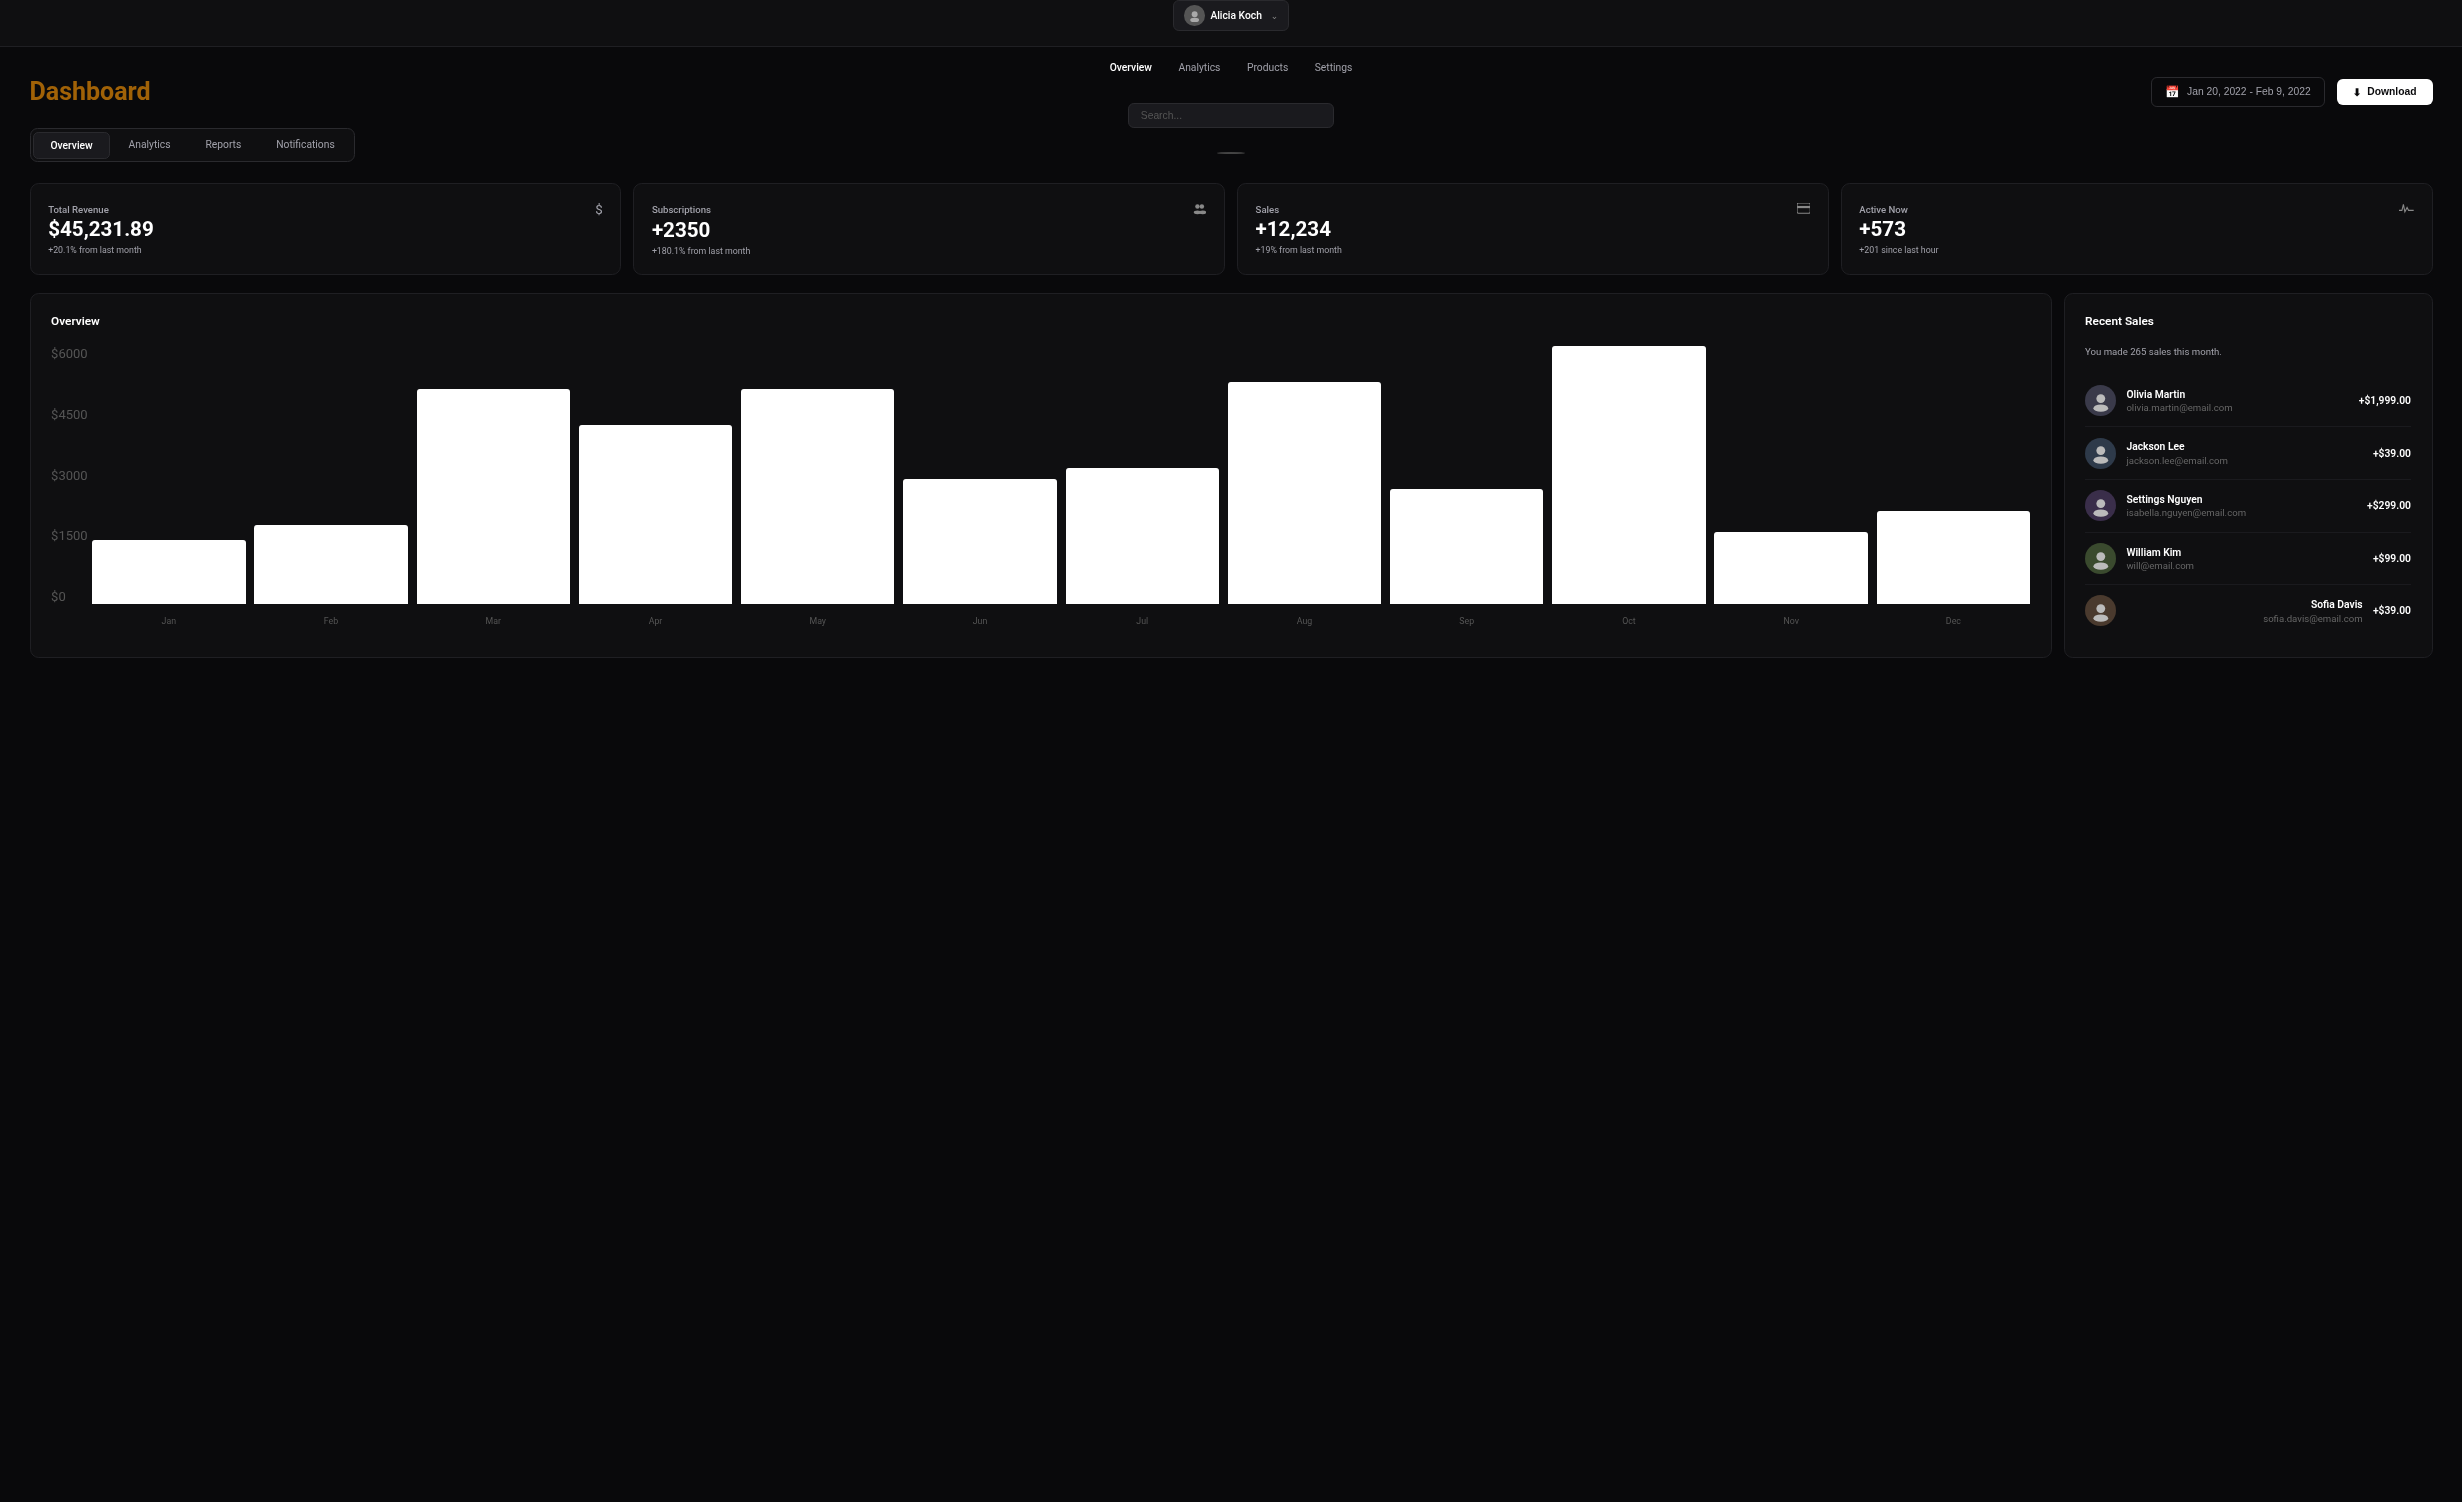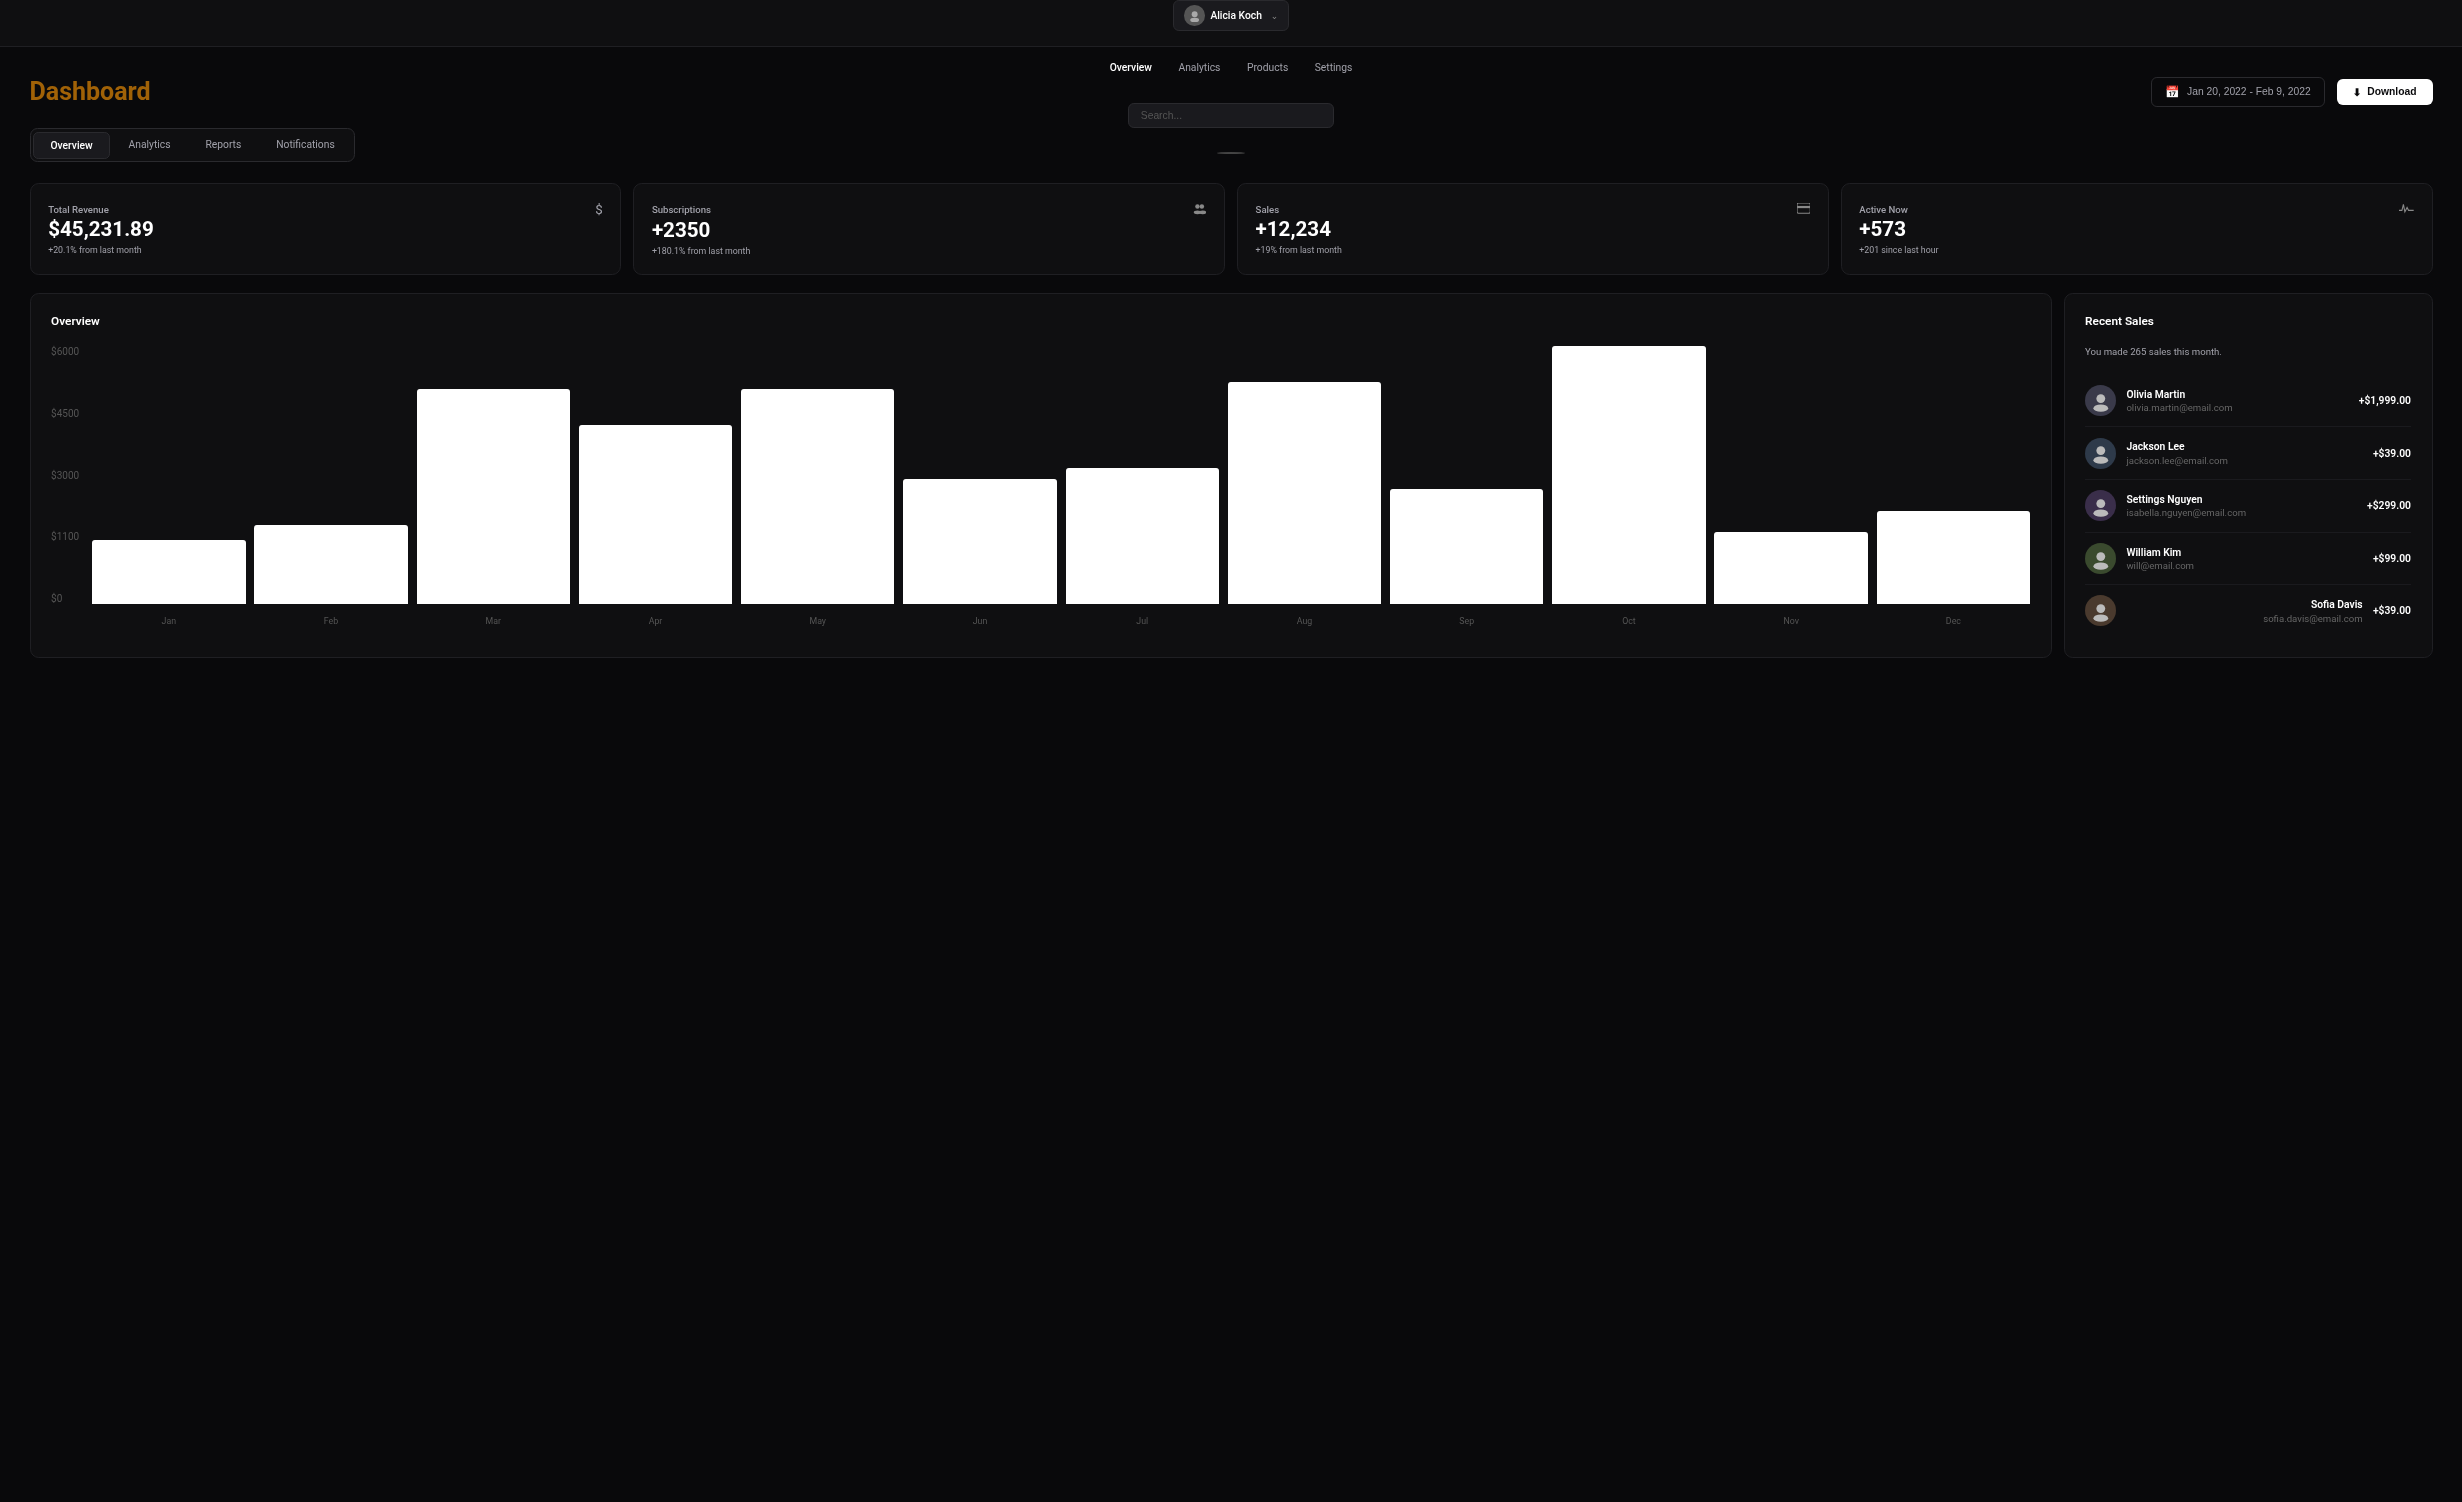--- a/index.html
+++ b/index.html
@@ -230,21 +230,21 @@
       height: 280px;
     }
     .chart-y-labels {
       position: absolute;
       left: 0;
       top: 0;
       bottom: 22px;
       display: flex;
       flex-direction: column;
       justify-content: space-between;
-      font-size: 10px;
+      font-size: 13px;
       color: #555;
       width: 37px;
       gap: 29px;
     }
     .chart-bars-container {
       position: absolute;
       left: 41px;
       right: 0;
       top: 0;
       bottom: 22px;
@@ -444,21 +444,21 @@
 
   <div class="bottom-panels">
 
     <div class="chart-panel">
       <div class="panel-title">Overview</div>
       <div class="chart-area">
         <div class="chart-y-labels">
           <span>$6000</span>
           <span>$4500</span>
           <span>$3000</span>
-          <span>$1100</span>
+          <span>$1500</span>
           <span>$0</span>
         </div>
         <div class="chart-bars-container" id="chart-bars-container">
         <div class="chart-bar-col">
               <div class="chart-bar" style="height: 25%;"></div>
             </div>
             <div class="chart-bar-col">
               <div class="chart-bar" style="height: 30.5556%;"></div>
             </div>
             <div class="chart-bar-col">

